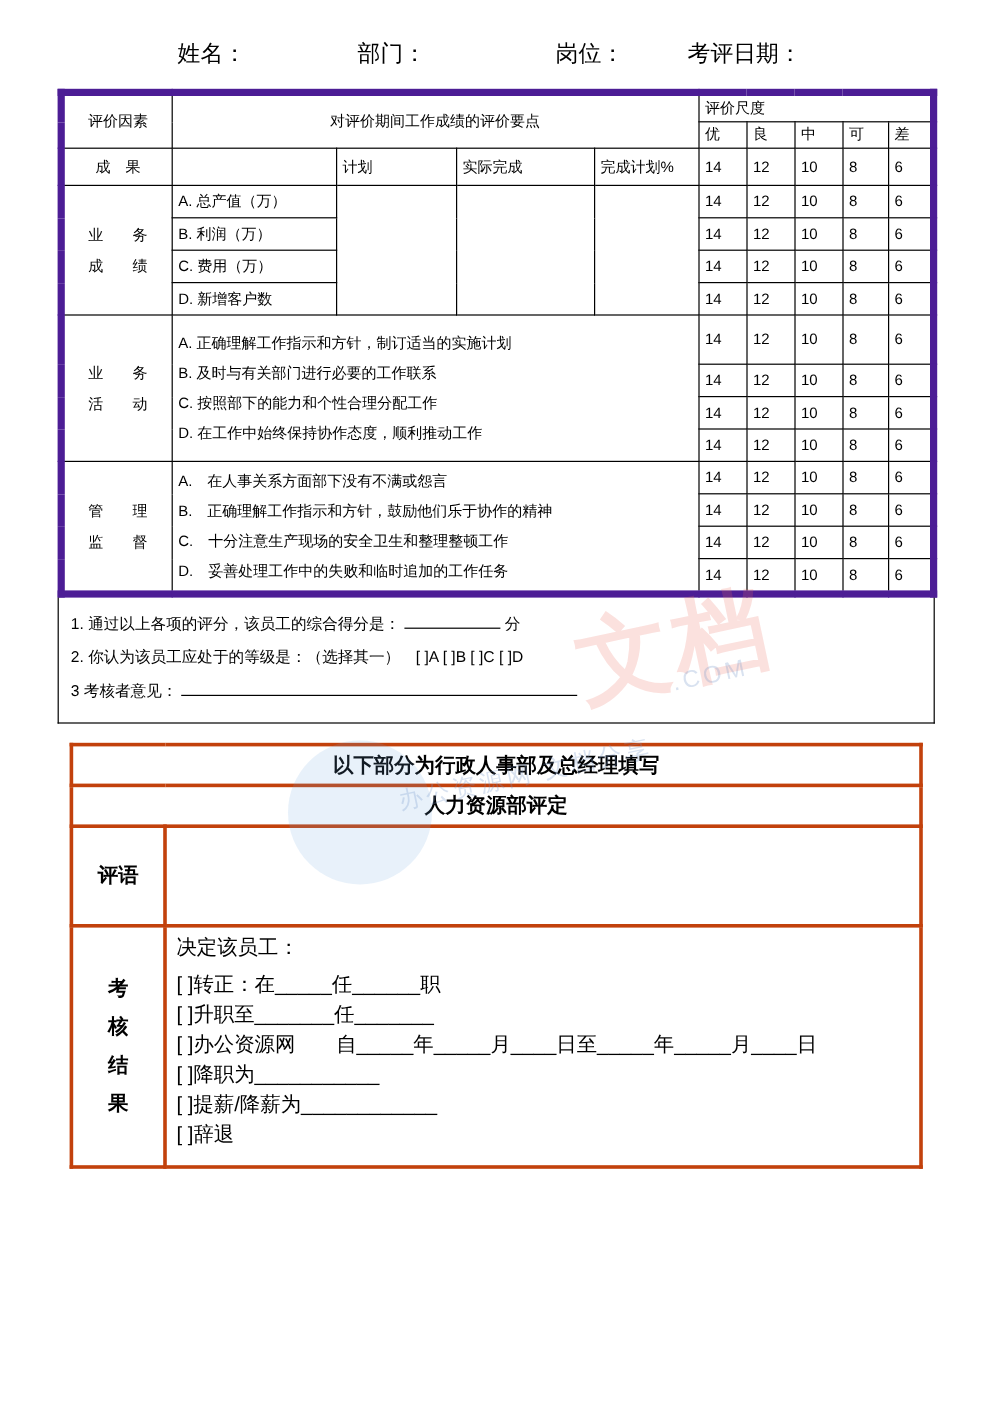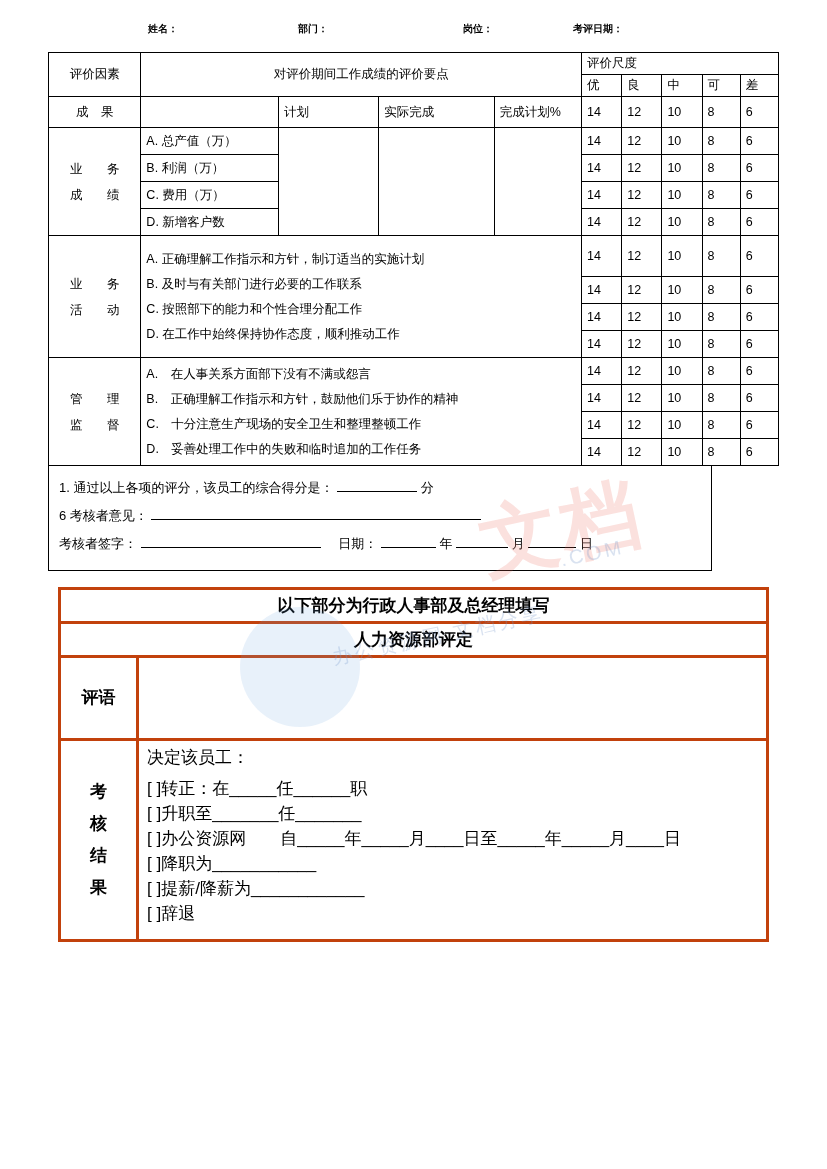--- a/index.html
+++ b/index.html
@@ -23,43 +23,42 @@
     padding: 0 48px;
   }
   .doc-title {
     text-align: center;
     font-size: 17px;
     font-weight: bold;
     letter-spacing: 1px;
     margin-top: 62px;
   }
   .header-fields {
-    margin-top: 22px;
-    font-size: 10px;
+    margin-top: 32px;
+    font-size: 19px;
     display: flex;
     padding-left: 100px;
     gap: 0;
-    font-weight: bold;
   }
   .header-fields span {
     white-space: nowrap;
   }
   .hf1 { width: 150px; }
   .hf2 { width: 165px; }
   .hf3 { width: 110px; }
   .hf4 { width: 120px; }
 
   table {
     border-collapse: collapse;
     table-layout: fixed;
   }
   .main-table {
     margin-top: 16px;
     width: 731px;
-    border: 1px solid #4c1d95;
+    border: 6px solid #4c1d95;
   }
   .main-table td, .main-table th {
     border: 1px solid #000;
     font-size: 12.5px;
     padding: 2px 5px;
     vertical-align: middle;
     font-weight: normal;
   }
   .ctr { text-align: center; }
   .scale-head {
@@ -85,21 +84,21 @@
     font-size: 12.5px;
     line-height: 25px;
     padding: 3px 6px;
   }
   .pts-list div { white-space: nowrap; }
 
   .notes {
     border-left: 1px solid #000;
     border-right: 1px solid #000;
     border-bottom: 1px solid #000;
-    width: 664px;
+    width: 731px;
     box-sizing: border-box;
     padding: 8px 10px 12px 10px;
     font-size: 13px;
     line-height: 28px;
   }
   .notes .indent { padding-left: 60px; }
   .underline-long {
     display: inline-block;
     border-bottom: 1px solid #000;
     height: 14px;
@@ -352,34 +351,24 @@
       </tr>
     </tbody>
   </table>
 
   <div class="notes">
     <div>
       <span>1. 通过以上各项的评分，该员工的综合得分是：</span>
       <span class="underline-long" style="width:80px"></span>
       <span>分</span>
     </div>
+    <div>2. 你认为该员工应处于的等级是：（选择其一）　[ ]A [ ]B [ ]C [ ]D</div>
     <div>
-      <span>6 考核者意见：</span>
+      <span>3 考核者意见：</span>
       <span class="underline-long" style="width:330px"></span>
-    </div>
-    <div>
-      <span>考核者签字：</span>
-      <span class="sig-line" style="width:180px"></span>
-      <span style="padding-left:14px">日期：</span>
-      <span class="sig-line" style="width:55px"></span>
-      <span>年</span>
-      <span class="sig-line" style="width:52px"></span>
-      <span>月</span>
-      <span class="sig-line" style="width:48px"></span>
-      <span>日</span>
     </div>
   </div>
 
   <table class="lower-table">
     <colgroup>
       <col style="width:78px">
       <col style="width:630px">
     </colgroup>
     <tbody>
       <tr>

